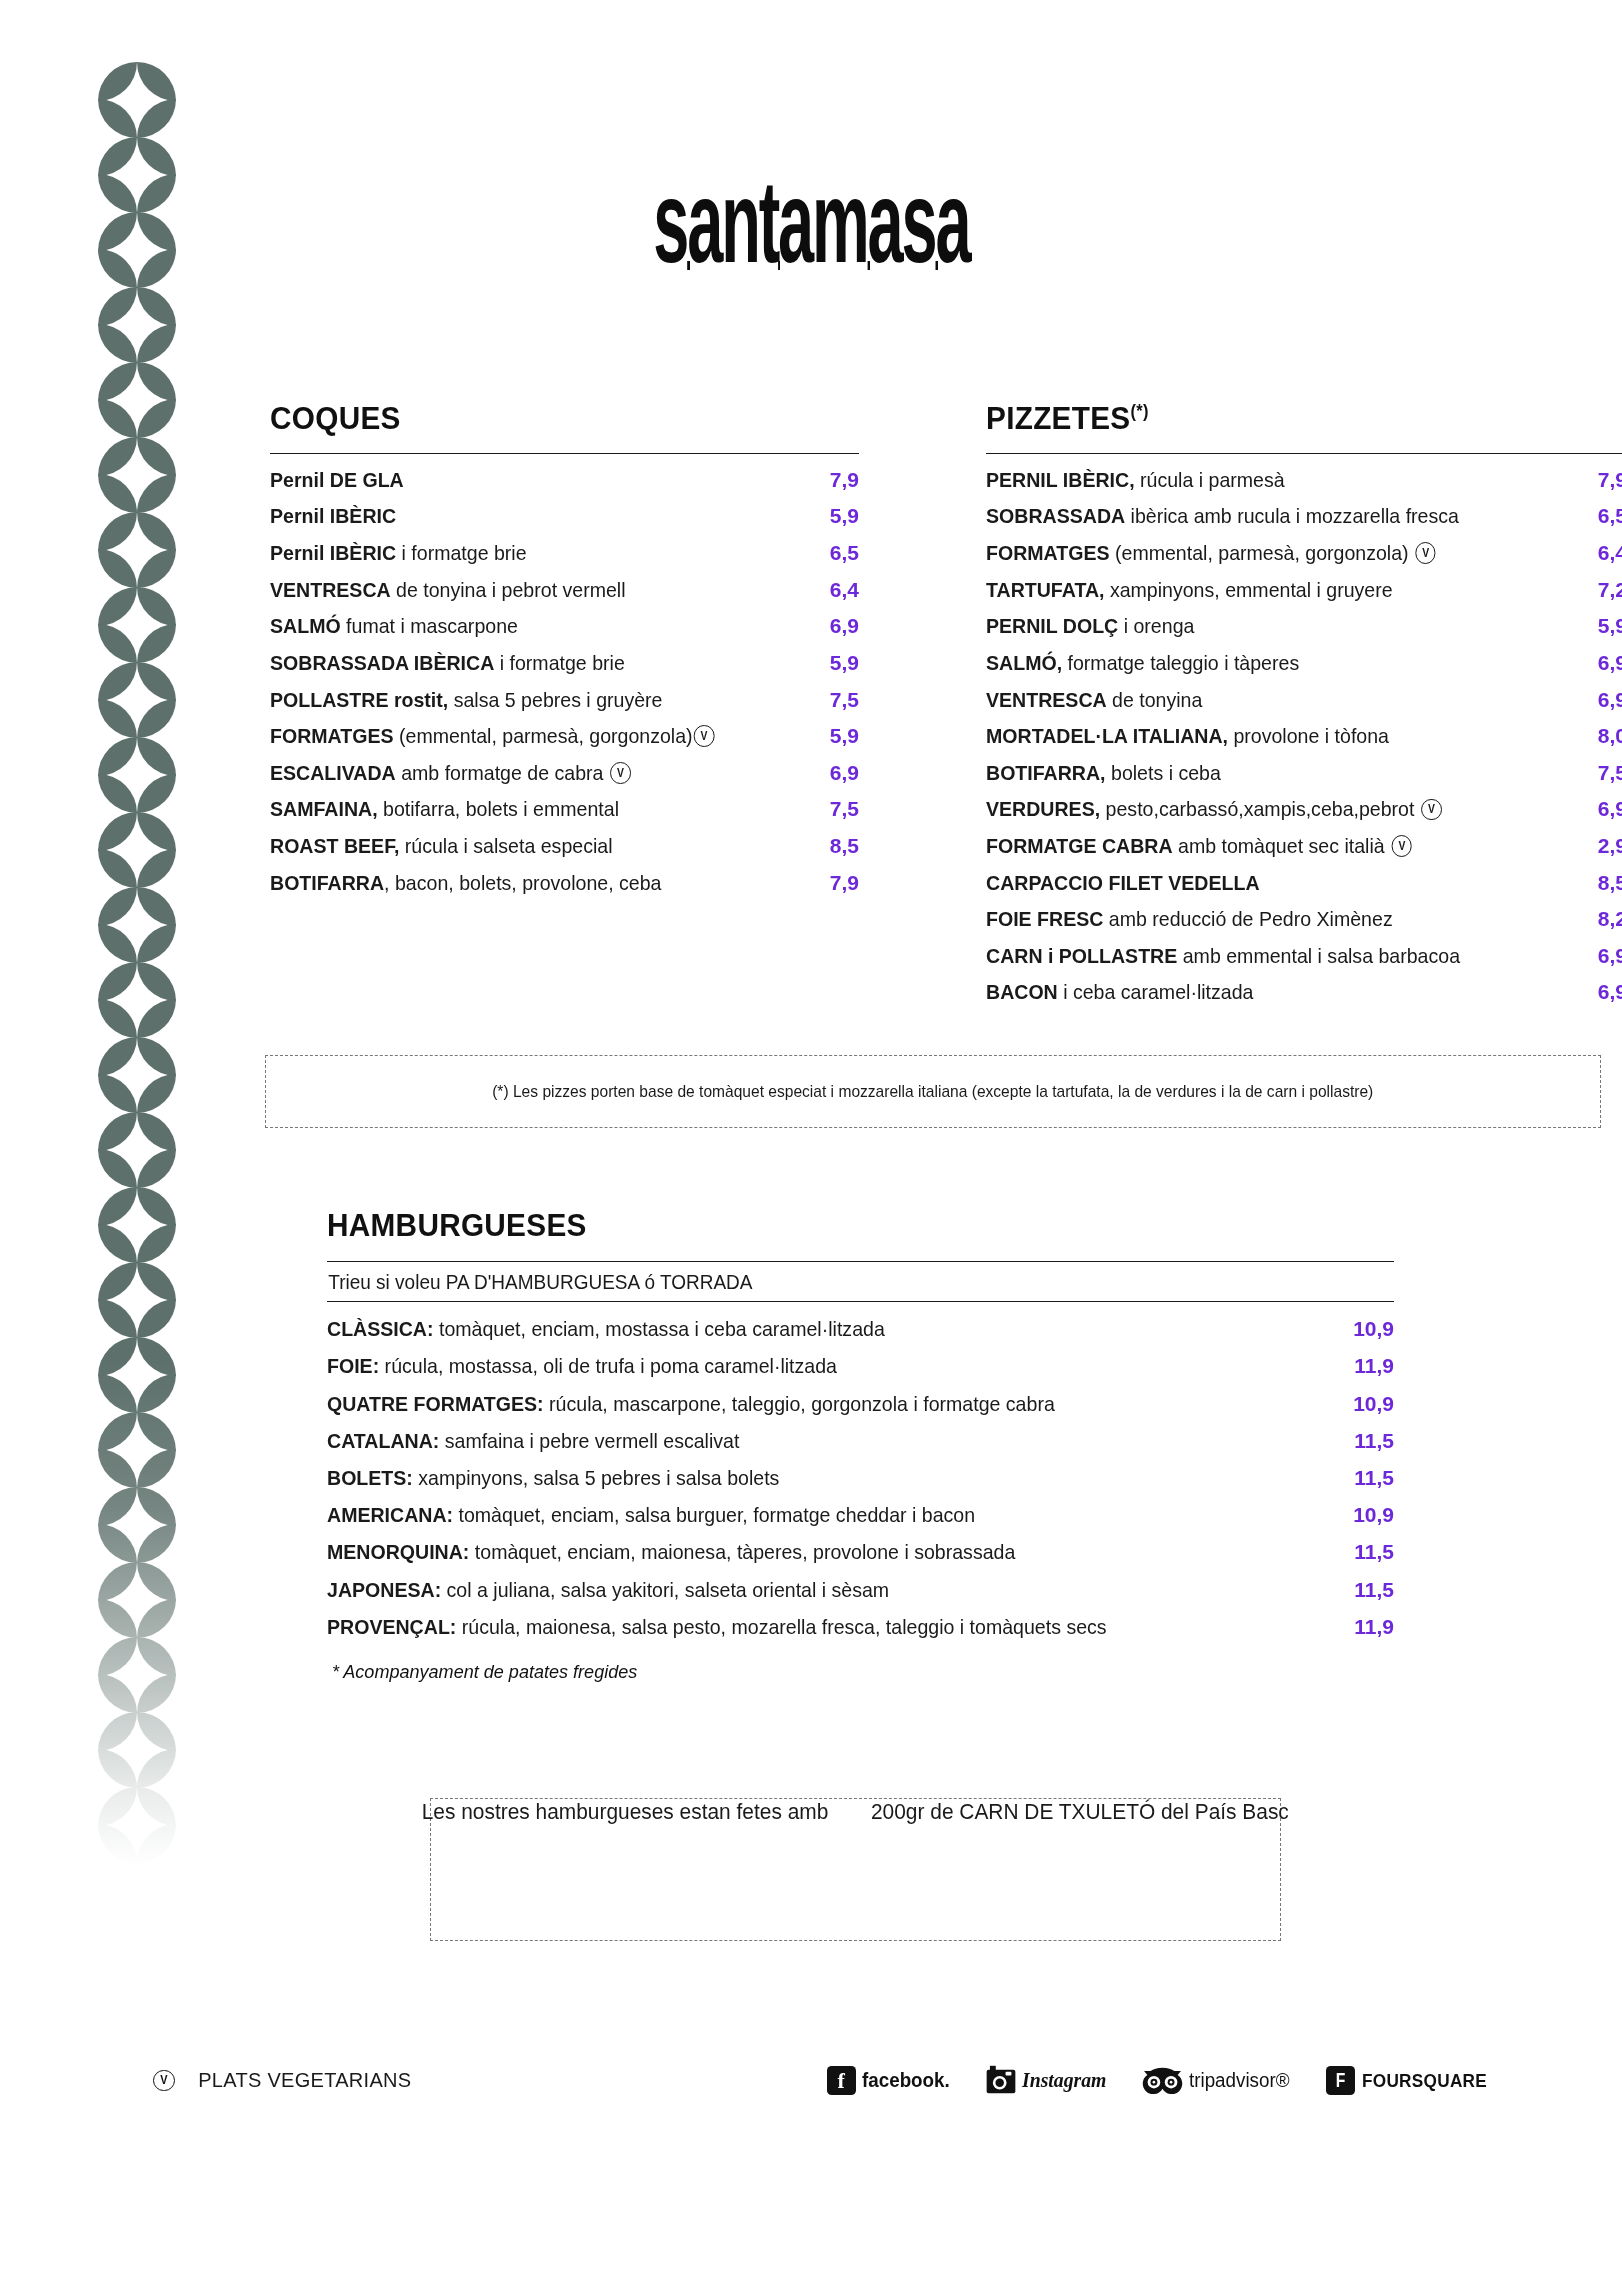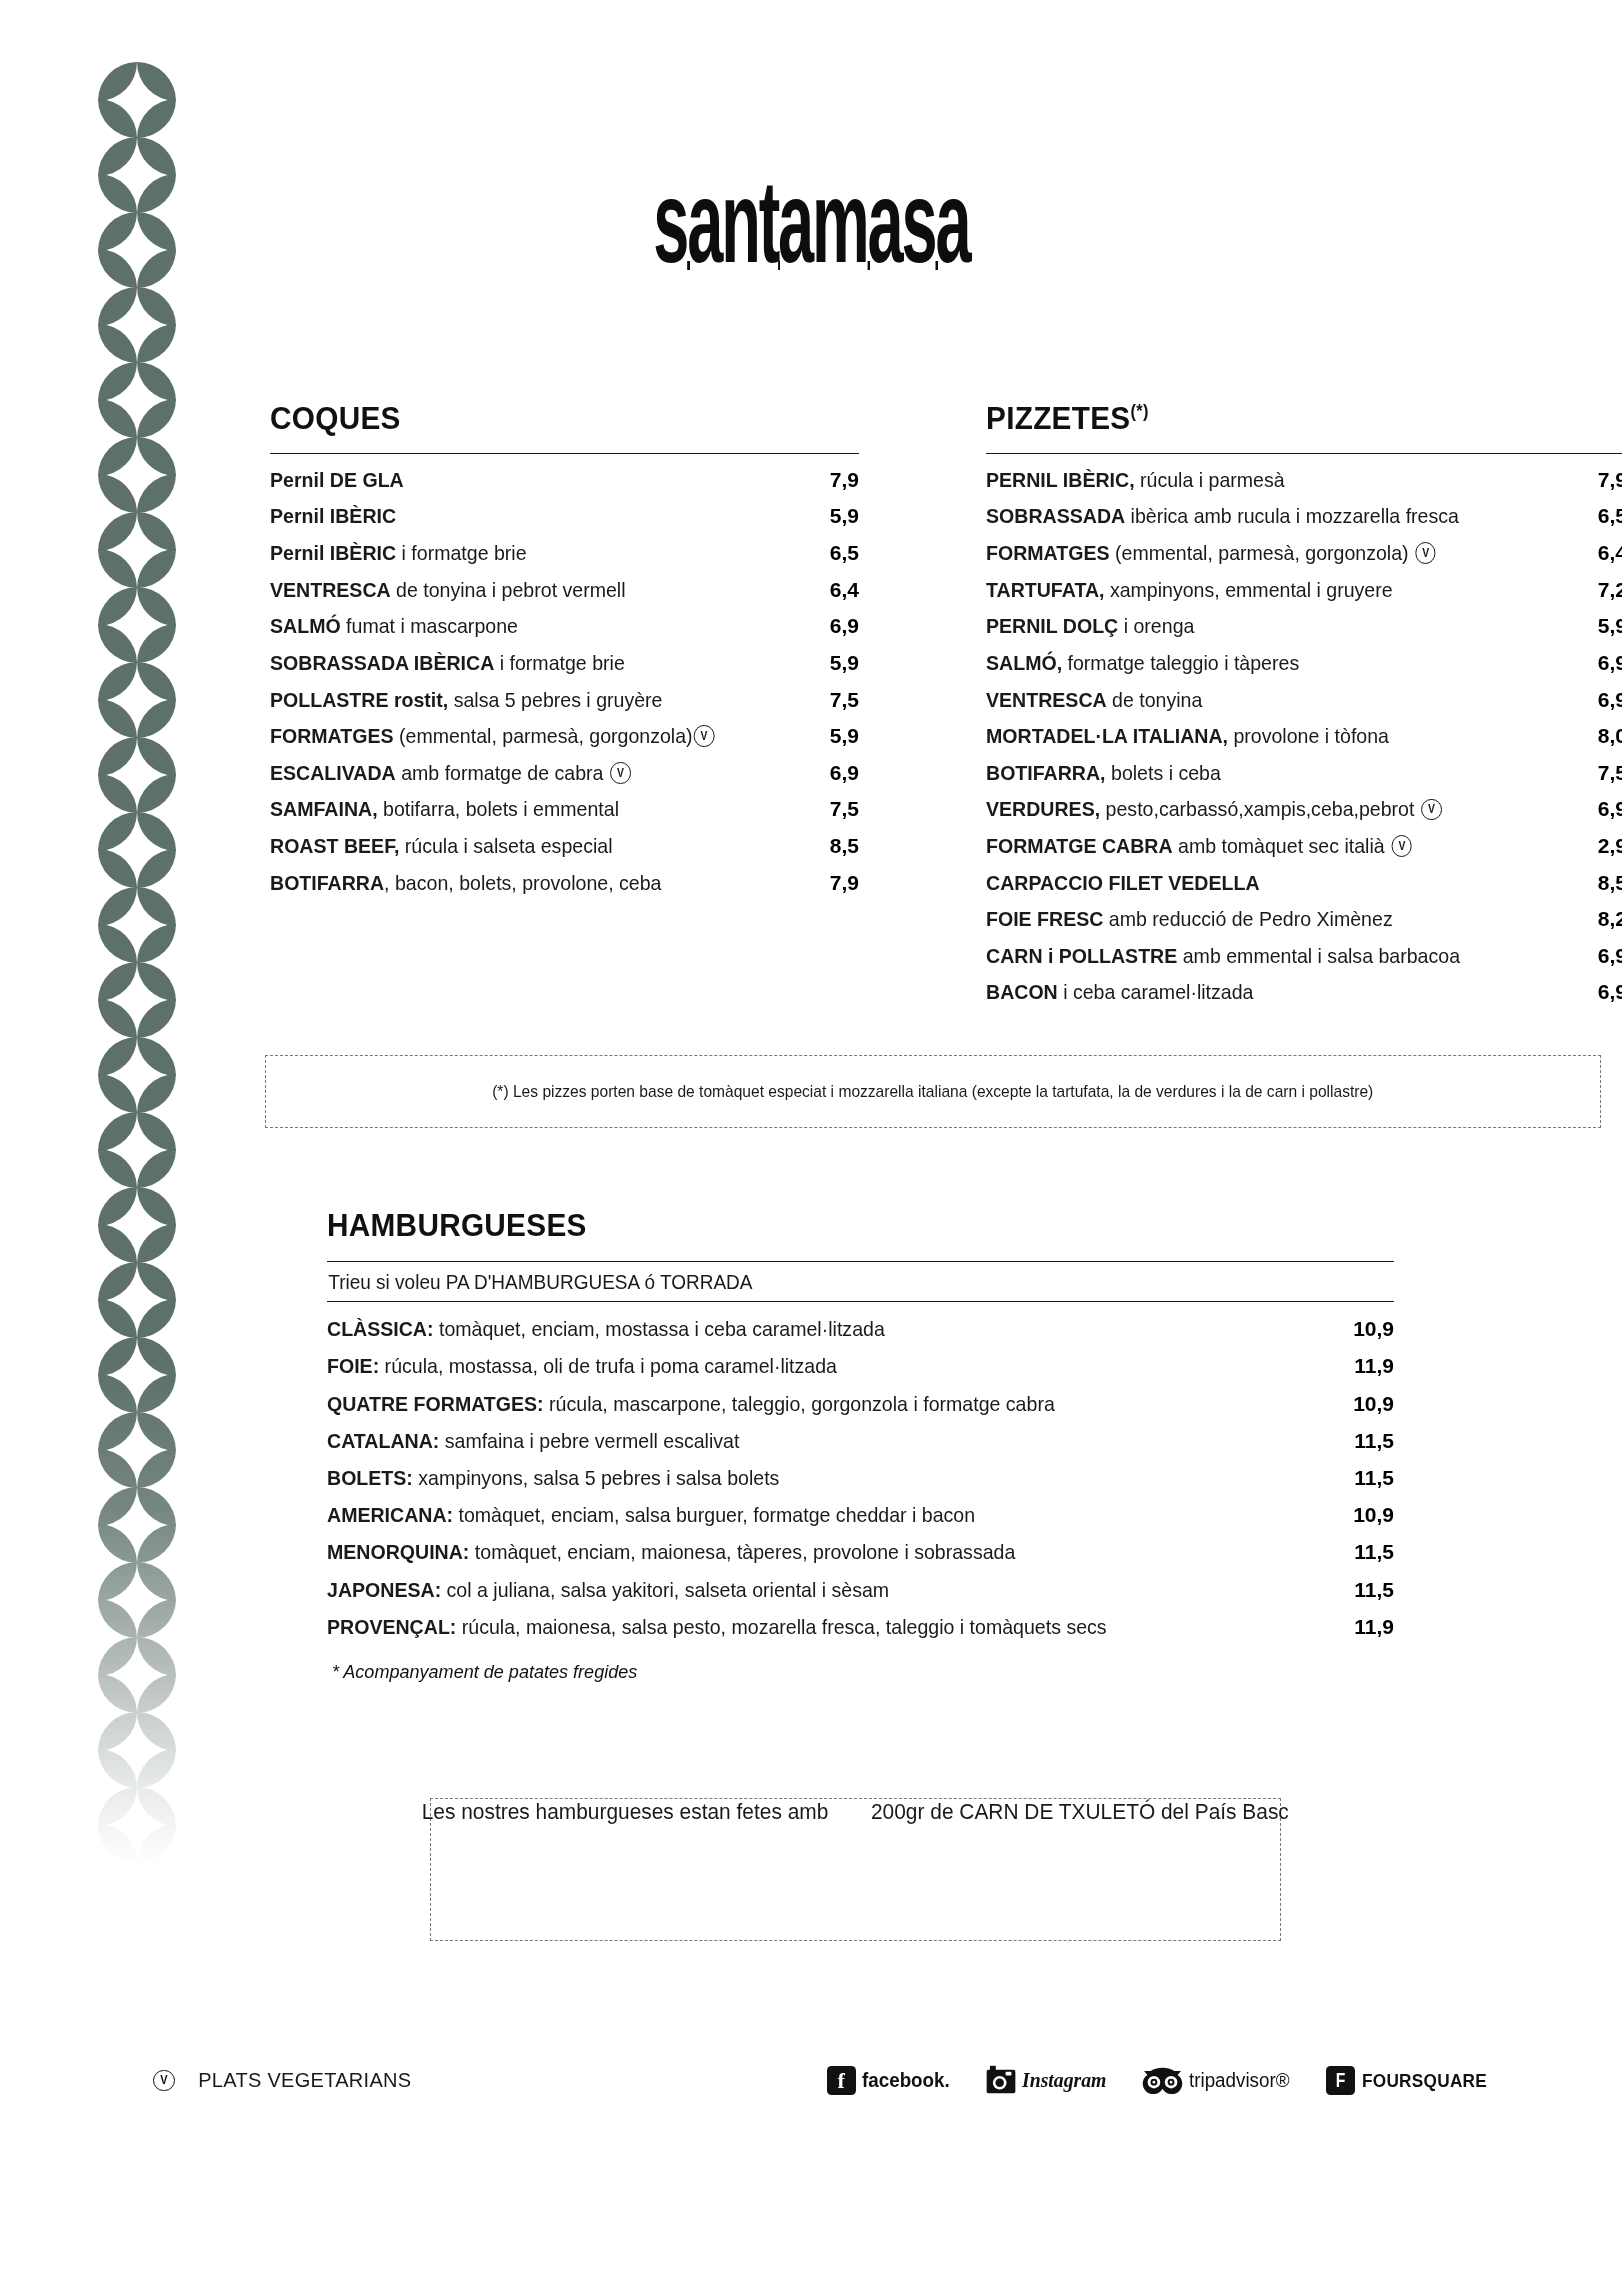--- a/index.html
+++ b/index.html
@@ -87,21 +87,21 @@
     transform-origin:left center;
     white-space:nowrap;
   }
   .mi-text b{ font-weight:700; }
   .mi-price{
     flex:0 0 auto;
     font-weight:700;
     font-size:21px;
     line-height:1.62;
     text-align:right;
-    color:#000000;
+    color:#6d28d9;
   }
 
   
   .veg{
     display:inline-block;
     width:19.6px; height:19.6px;
     border:1.4px solid #111;
     border-radius:50%;
     position:relative;
     vertical-align:-3.9px;

